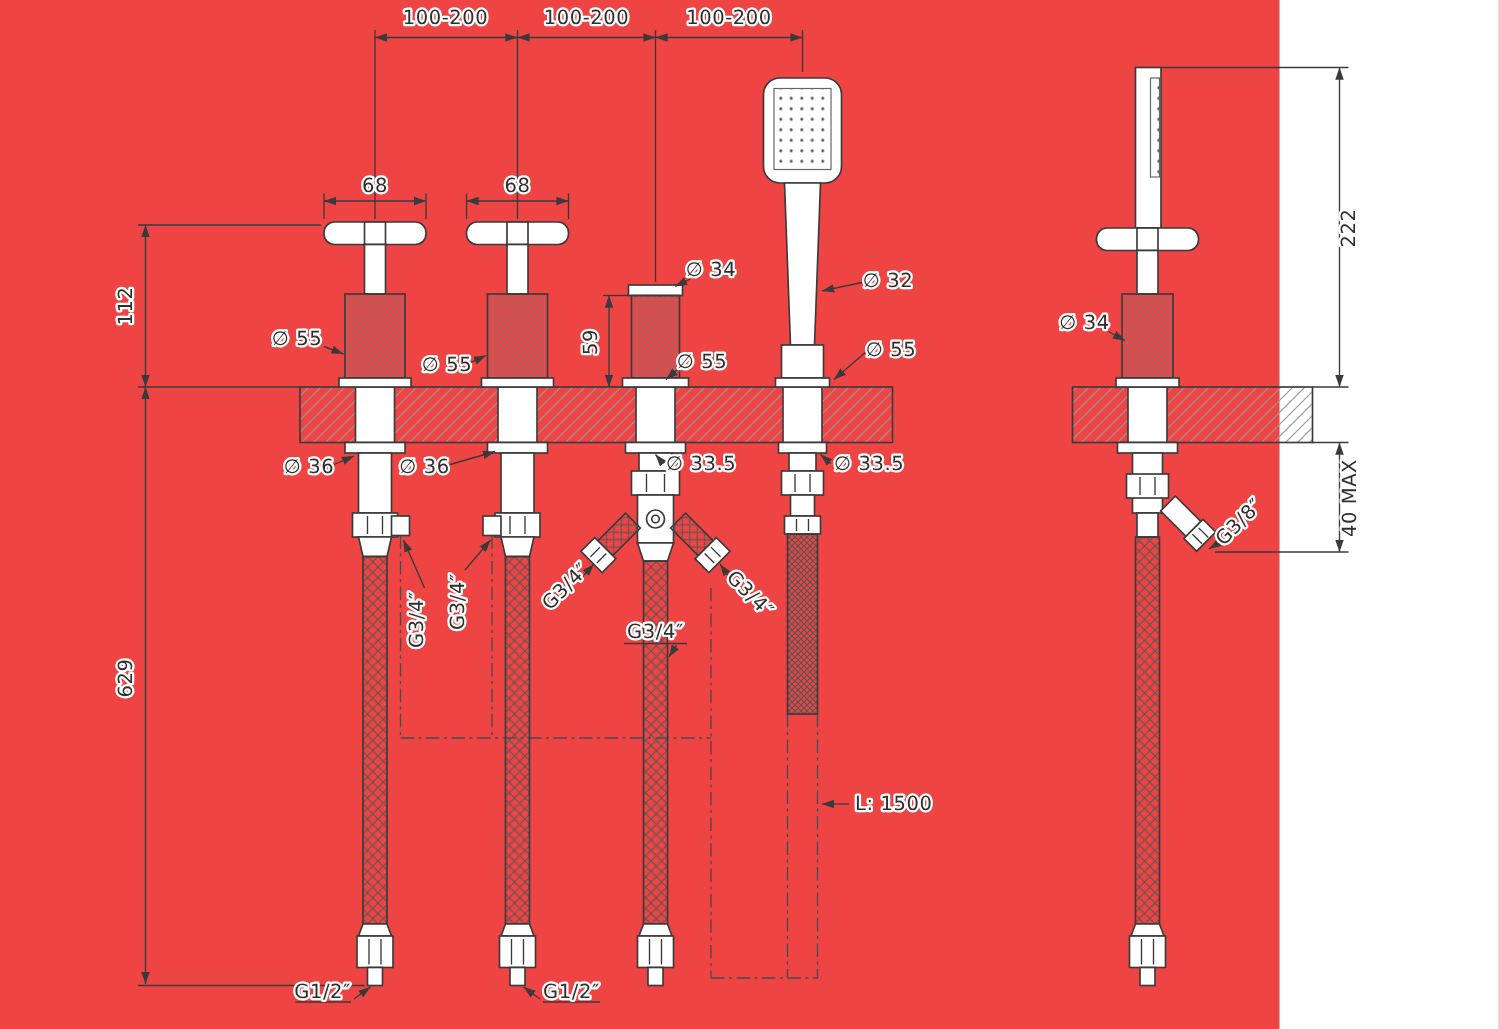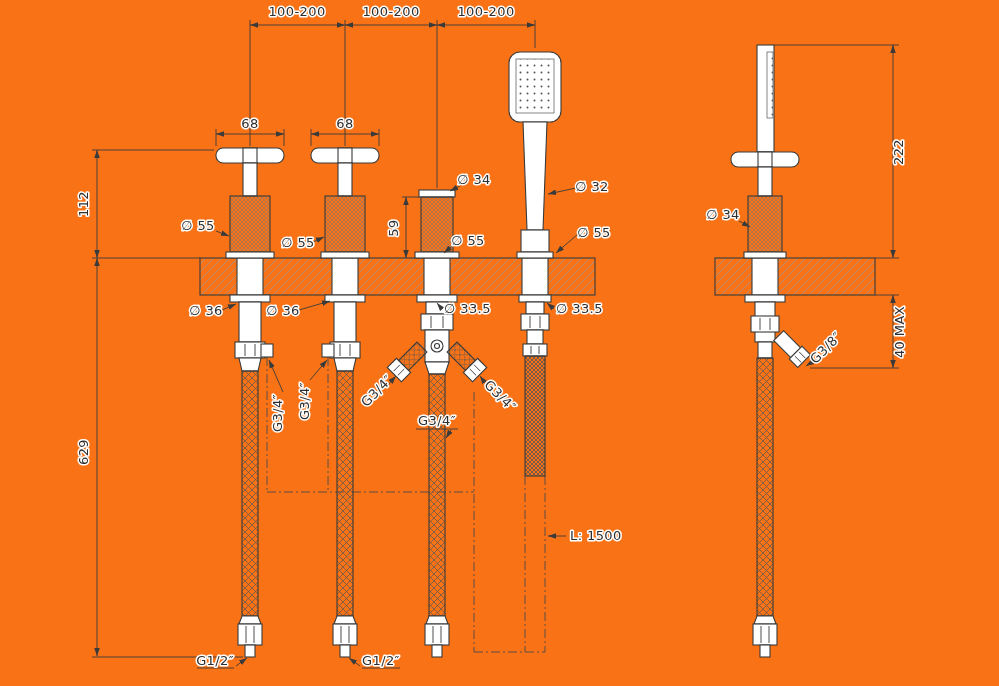--- a/index.html
+++ b/index.html
@@ -1,16 +1,16 @@
 <!DOCTYPE html>
 <html><head>
 <meta charset="utf-8">
 <style>
   html,body{margin:0;padding:0;background:#ffffff;}
-  .page{width:999px;height:686px;background:#f97316;position:relative;font-family:"DejaVu Sans",sans-serif;}
+  .page{width:853px;height:686px;background:#ef4444;position:relative;font-family:"DejaVu Sans",sans-serif;}
   svg text{
     font-family:"DejaVu Sans",sans-serif;
     font-size:13px;
     fill:#2e2e2e;
     paint-order:stroke;
     stroke:#ffffff;
     stroke-width:3px;
     stroke-linejoin:round;
     letter-spacing:0.4px;
   }

